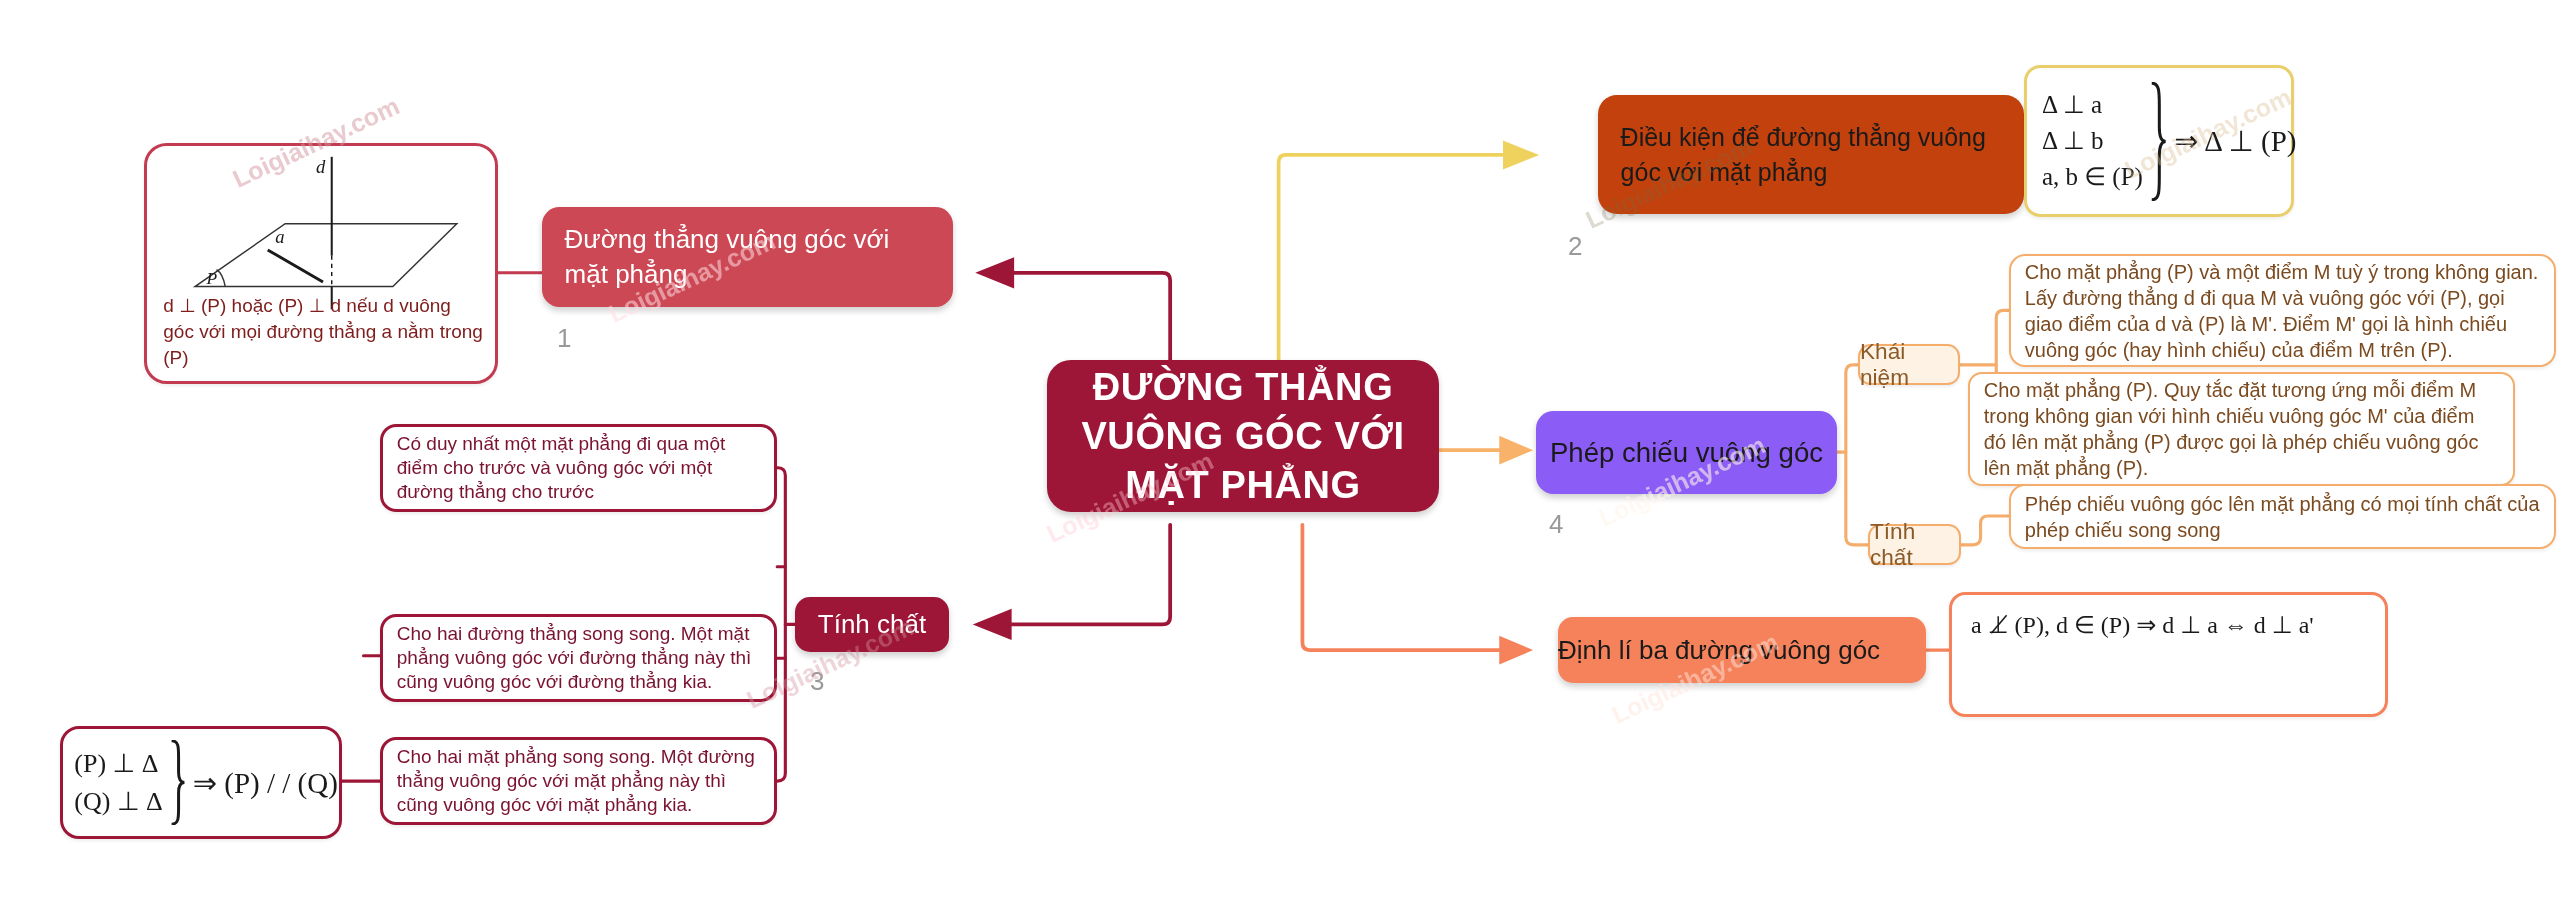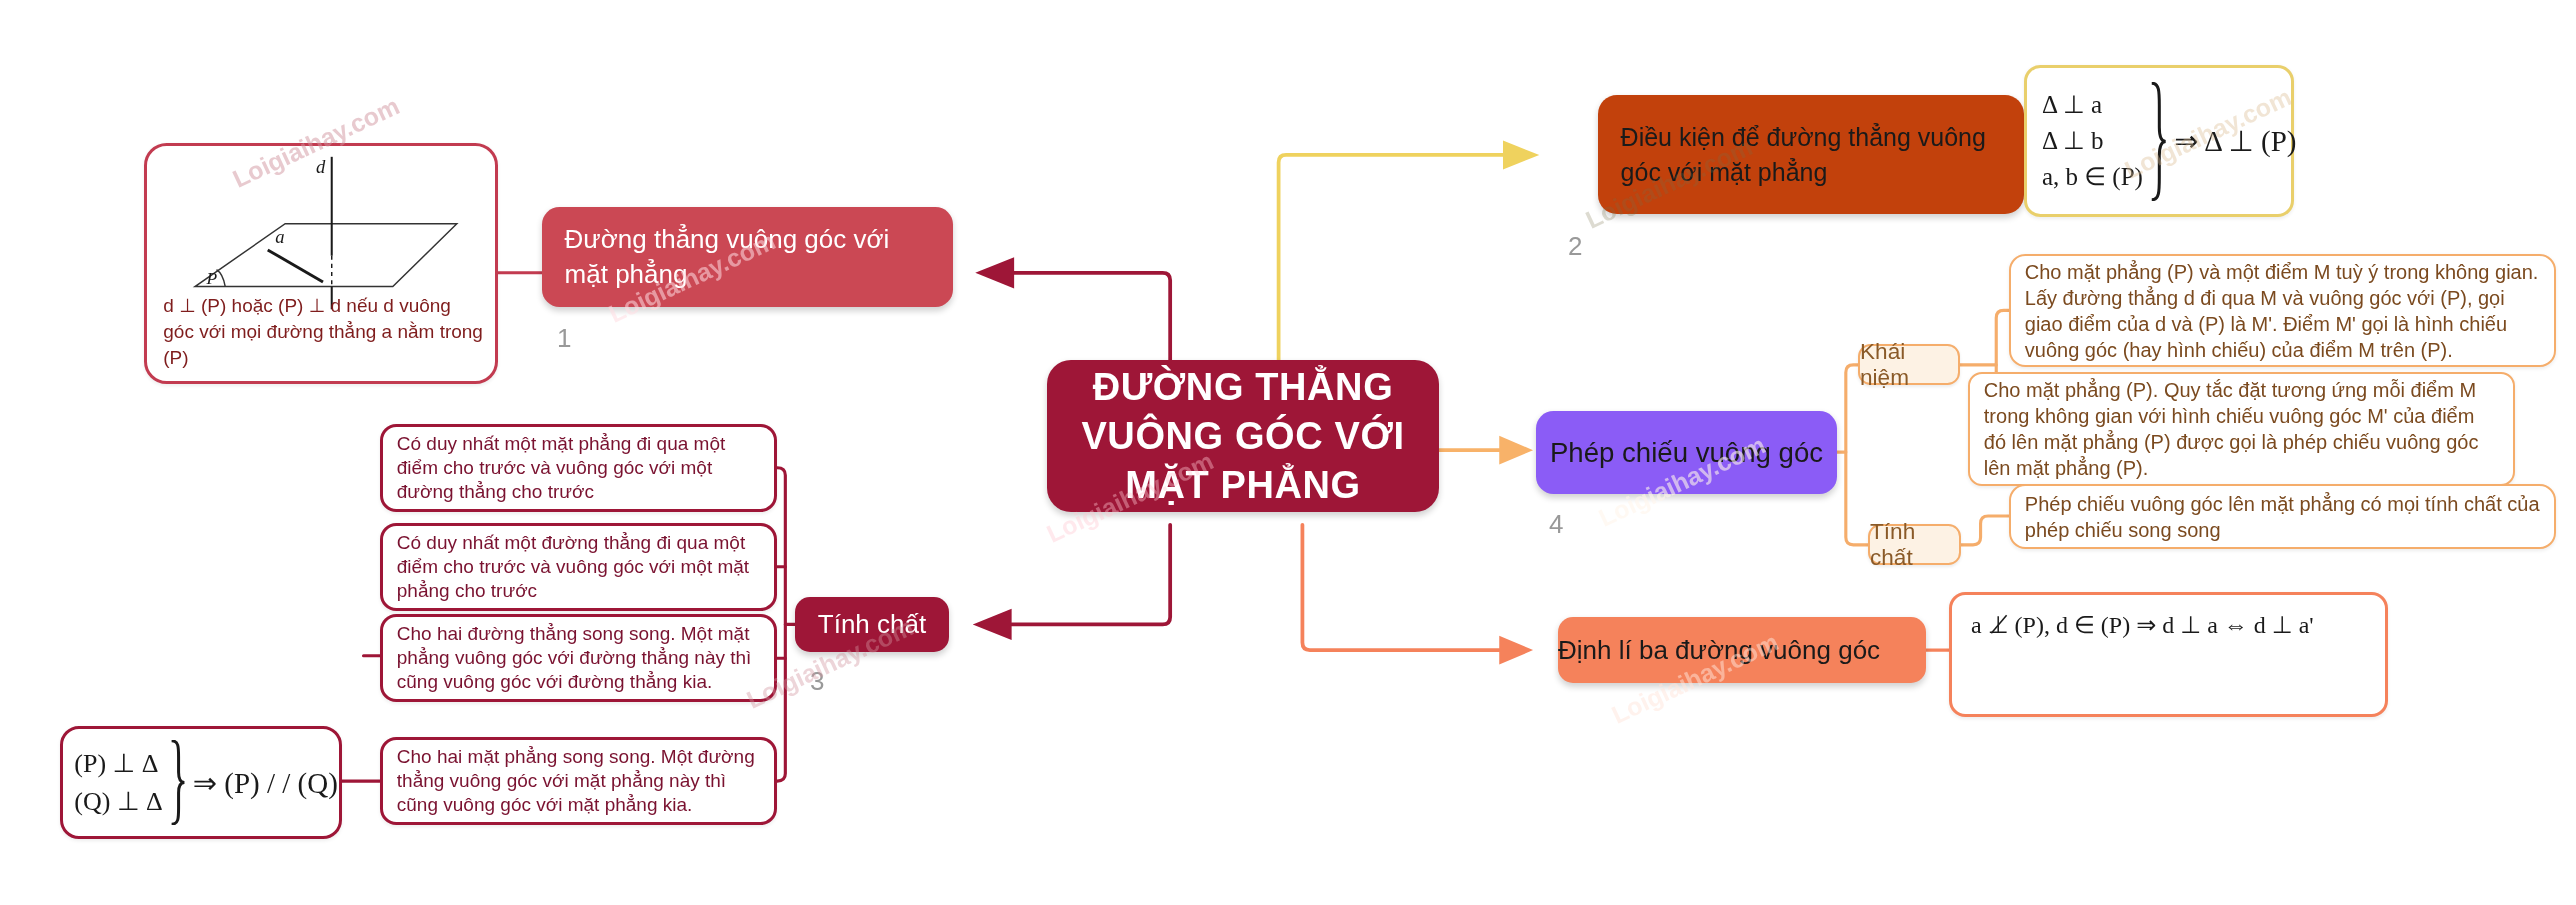--- a/index.html
+++ b/index.html
@@ -131,23 +131,20 @@
   </div>
 
   <div class="node colored maroon-bg" style="left:795px;top:597px;width:154px;height:55px;border-radius:15px;justify-content:center;">
     <span style="font-size:26px;">Tính chất</span>
   </div>
   <div class="num" style="left:810px;top:666px;">3</div>
 
   <div class="node whitebox maroon-border" style="left:380px;top:424px;width:397px;height:88px;border-radius:16.3px;display:flex;align-items:center;padding:6.3px 13.8px;">
     <span class="item-text">Có duy nhất một mặt phẳng đi qua một điểm cho trước và vuông góc với một đường thẳng cho trước</span>
   </div>
-  <div class="node whitebox maroon-border" style="left:380px;top:523px;width:397px;height:88px;border-radius:16.3px;display:flex;align-items:center;padding:6.3px 13.8px;">
-    <span class="item-text">Có duy nhất một đường thẳng đi qua một điểm cho trước và vuông góc với một mặt phẳng cho trước</span>
-  </div>
   <div class="node whitebox maroon-border" style="left:380px;top:614px;width:397px;height:88px;border-radius:16.3px;display:flex;align-items:center;padding:6.3px 13.8px;">
     <span class="item-text">Cho hai đường thẳng song song. Một mặt phẳng vuông góc với đường thẳng này thì cũng vuông góc với đường thẳng kia.</span>
   </div>
   <div class="node whitebox maroon-border" style="left:380px;top:737px;width:397px;height:88px;border-radius:16.3px;display:flex;align-items:center;padding:6.3px 13.8px;">
     <span class="item-text">Cho hai mặt phẳng song song. Một đường thẳng vuông góc với mặt phẳng này thì cũng vuông góc với mặt phẳng kia.</span>
   </div>
 
 
   <div class="node whitebox maroon-border" style="left:60px;top:726px;width:282px;height:113px;border-width:3.8px;border-radius:19px;display:flex;align-items:center;padding:0 11.3px;">
     <div class="formula">

